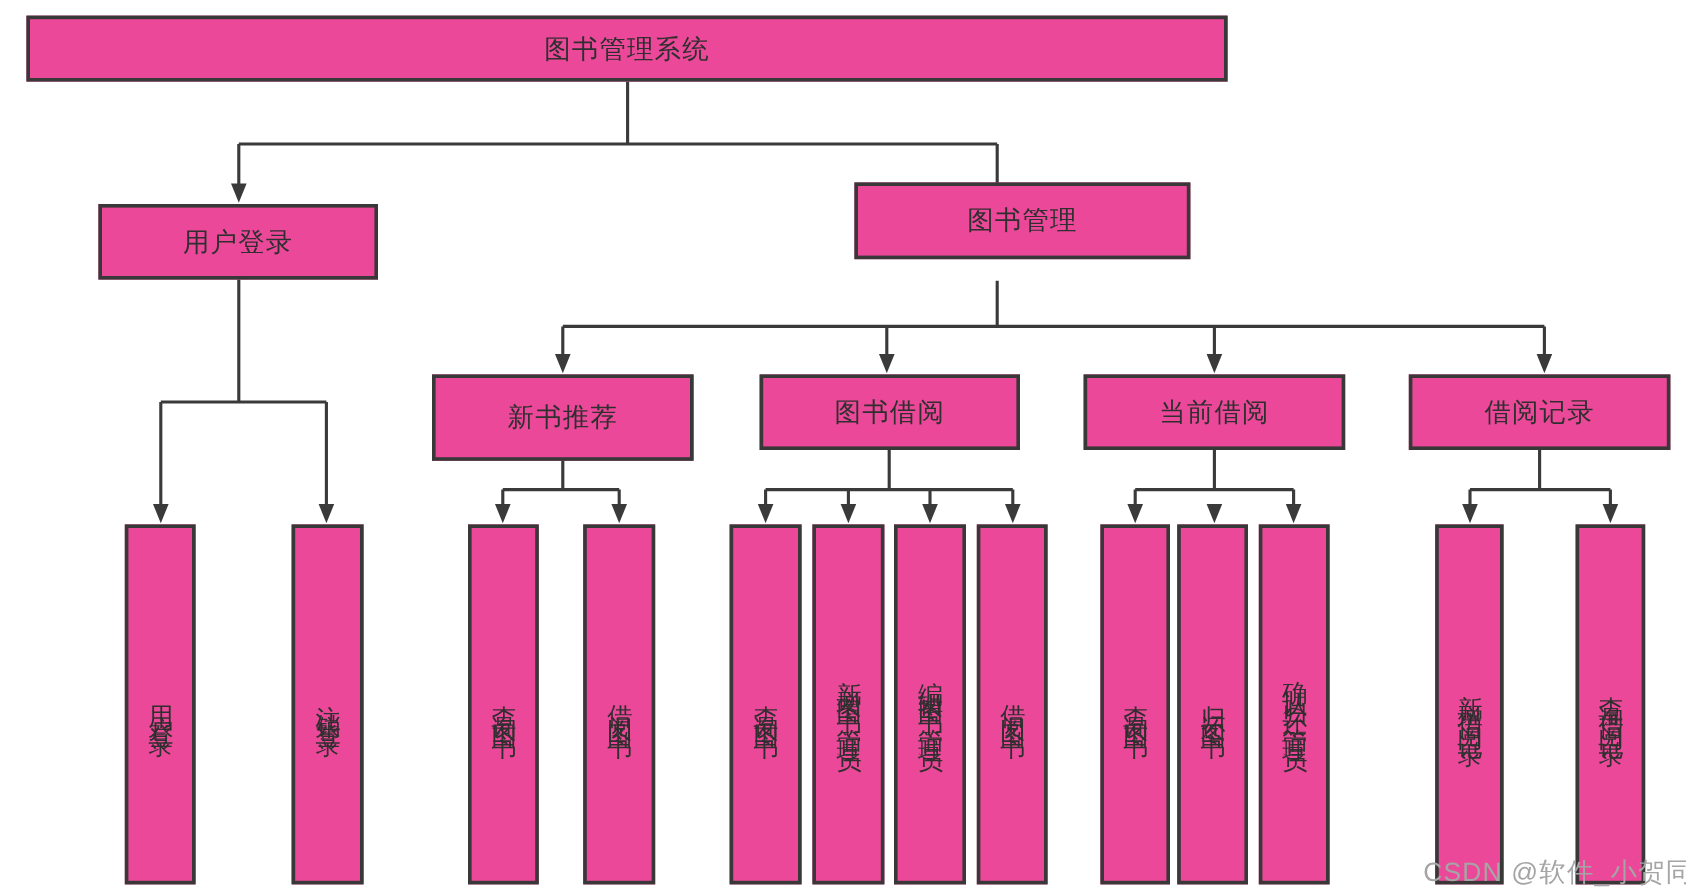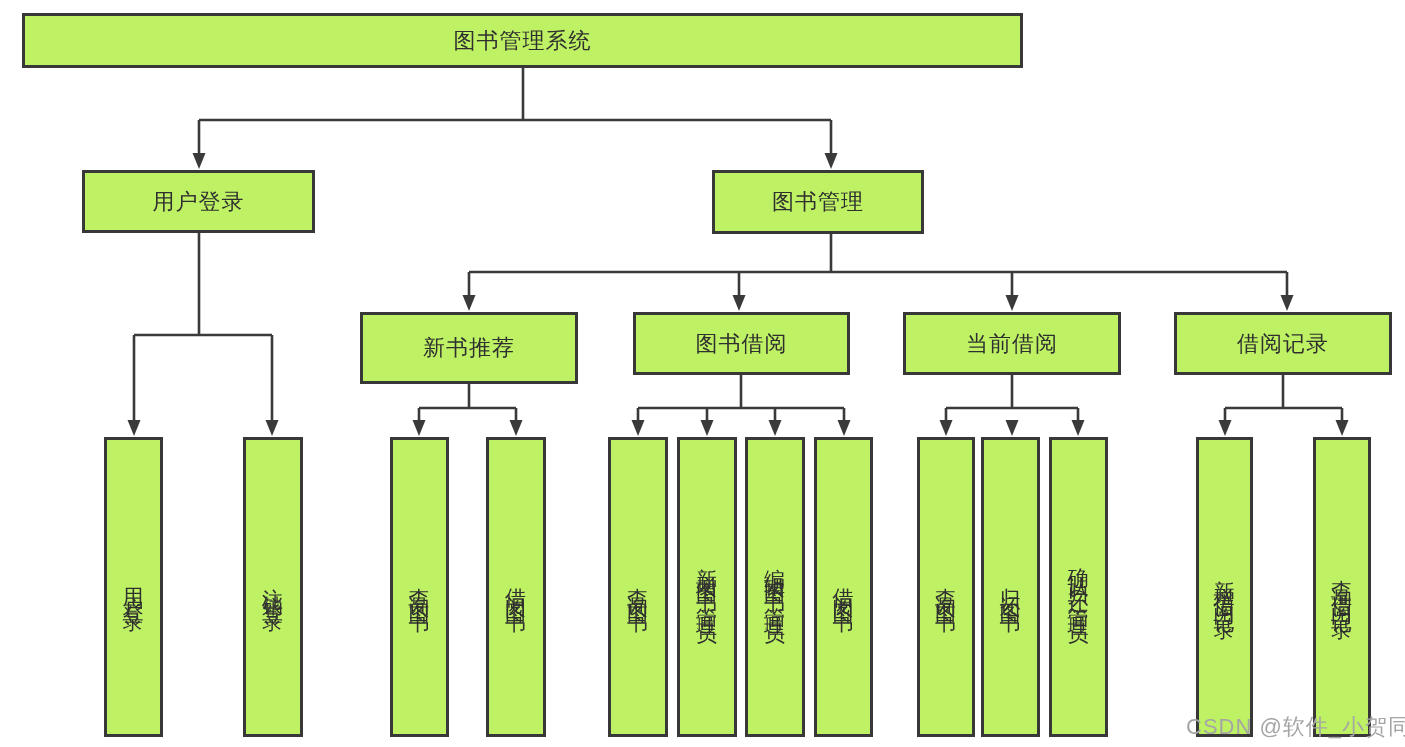--- a/index.html
+++ b/index.html
@@ -8,21 +8,21 @@
     width:1405px; height:747px;
     background:var(--background,#ffffff);
     font-family:"Liberation Sans","DejaVu Sans",sans-serif;
     overflow:hidden;
   }
   #wires { position:absolute; left:0; top:0; z-index:0; }
   .box {
     position:absolute;
     box-sizing:border-box;
     border:3px solid var(--box_border,#3a3a3a);
-    background:#bef264;
+    background:#ec4899;
     display:flex; align-items:center; justify-content:center;
     z-index:1;
     color:var(--text,#2f2f2f);
   }
   .box.h span {
     font-size:22px;
     letter-spacing:1px;
     white-space:nowrap;
   }
   .box.v span {
@@ -77,21 +77,21 @@
     <polygon class="head" points="1335.5,420 1348.5,420 1342,436"></polygon>
   </svg>
 
   <div class="box h" style="left:22px;top:13px;width:1001px;height:55px">
     <span>图书管理系统</span>
   </div>
 
   <div class="box h" style="left:82px;top:170px;width:233px;height:63px">
     <span>用户登录</span>
   </div>
-  <div class="box h" style="left:712px;top:170px;width:212px;height:64px">
+  <div class="box h" style="left:712px;top:152px;width:280px;height:64px">
     <span>图书管理</span>
   </div>
 
   <div class="box h" style="left:360px;top:312px;width:218px;height:72px">
     <span>新书推荐</span>
   </div>
   <div class="box h" style="left:633px;top:312px;width:217px;height:63px">
     <span>图书借阅</span>
   </div>
   <div class="box h" style="left:903px;top:312px;width:218px;height:63px">

